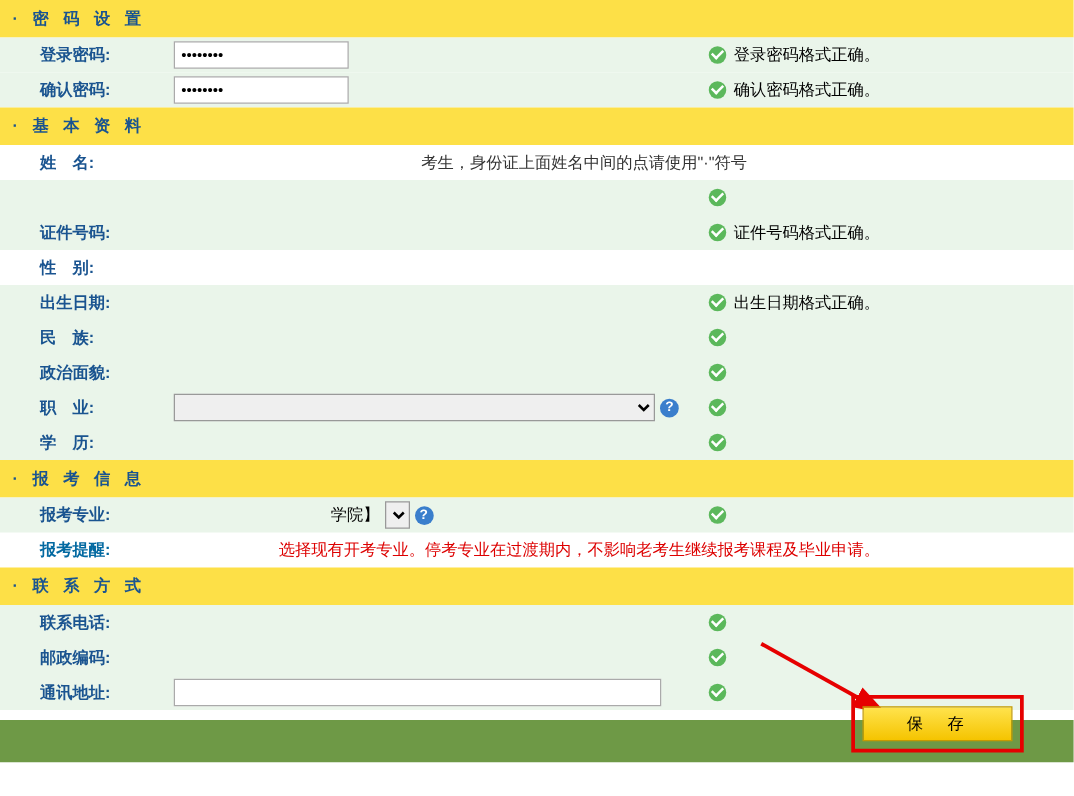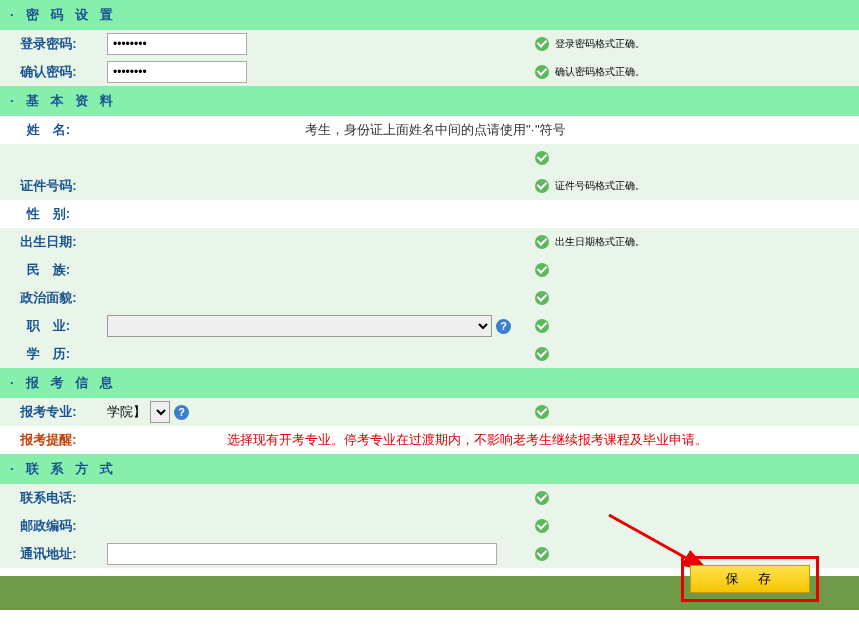--- a/index.html
+++ b/index.html
@@ -1,42 +1,43 @@
 <!DOCTYPE html>
 <html><head>
   <meta charset="utf-8">
   <style>
     * { margin: 0; padding: 0; box-sizing: border-box; }
     body { font-family: "Microsoft YaHei", Arial, sans-serif; font-size: 13px; background: #fff; }
     .container { width: 859px; }
     
     .section-header {
-      background: #86efac;
+      background: #fde047;
       padding: 6px 10px;
       color: #1a5490;
       font-weight: bold;
       letter-spacing: 4px;
     }
     
     .row {
       display: flex;
       align-items: center;
       min-height: 28px;
       padding: 2px 0;
     }
     .row.striped { background: #eaf5ea; }
     
     .label {
       width: 105px;
-      text-align: center;
+      text-align: left;
       padding-right: 8px;
       color: #1a5490;
       font-weight: bold;
-    }
-    .label.red { color: #c2410c; }
+      margin-left: 32px;
+    }
+    .label.red { color: #0369a1; }
     
     .value {
       padding-left: 2px;
       flex: 0 0 430px;
       display: flex;
       align-items: center;
     }
     
     .status {
       display: flex;
@@ -123,21 +124,21 @@
       text-indent: 4px;
     }
     
     .arrow {
       position: absolute;
       right: 135px;
       bottom: 30px;
       pointer-events: none;
     }
     
-    .status-text { font-size: 10px; }
+    .status-text { font-size: 13px; }
   </style>
 </head>
 <body>
 
 <div class="container">
 
   <div class="section-header">
     <span>·</span>
     <span>密 码 设 置</span>
   </div>
@@ -231,33 +232,33 @@
         <span class="check-icon"></span>
       </div>
   </div>
 
   <div class="section-header">
     <span>·</span>
     <span>报 考 信 息</span>
   </div>
   <div class="row striped">
     <div class="label">报考专业:</div>
-    <div class="value" style="flex:0 0 430px; justify-content:flex-start; padding-right:95px;">
+    <div class="value" style="flex:0 0 430px; justify-content:center; padding-right:95px;">
       <span>学院】</span>
       <select class="major" style="width:20px; margin-left:4px;"><option></option></select>
       <span class="help-icon">?</span>
     </div>
     <div class="status">
         <span class="check-icon"></span>
       </div>
   </div>
   <div class="row">
     <div class="label red">报考提醒:</div>
     <div class="value" style="flex:1;">
-      <span class="red-text" style="margin-left:120px">选择现有开考专业。停考专业在过渡期内，不影响老考生继续报考课程及毕业申请。</span>
+      <span class="red-text" style="margin-left:84px">选择现有开考专业。停考专业在过渡期内，不影响老考生继续报考课程及毕业申请。</span>
     </div>
   </div>
 
   <div class="section-header">
     <span>·</span>
     <span>联 系 方 式</span>
   </div>
   <div class="row striped">
     <div class="label">联系电话:</div>
     <div class="value"></div>

